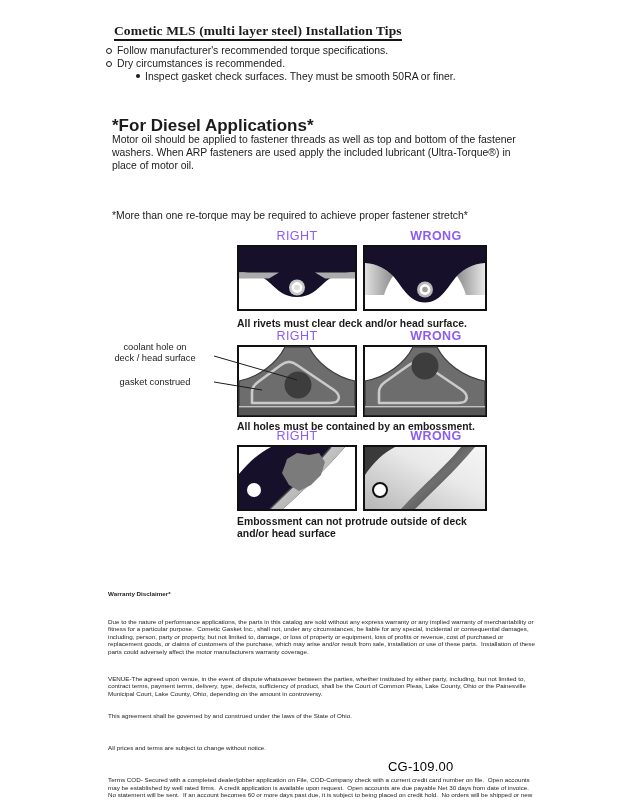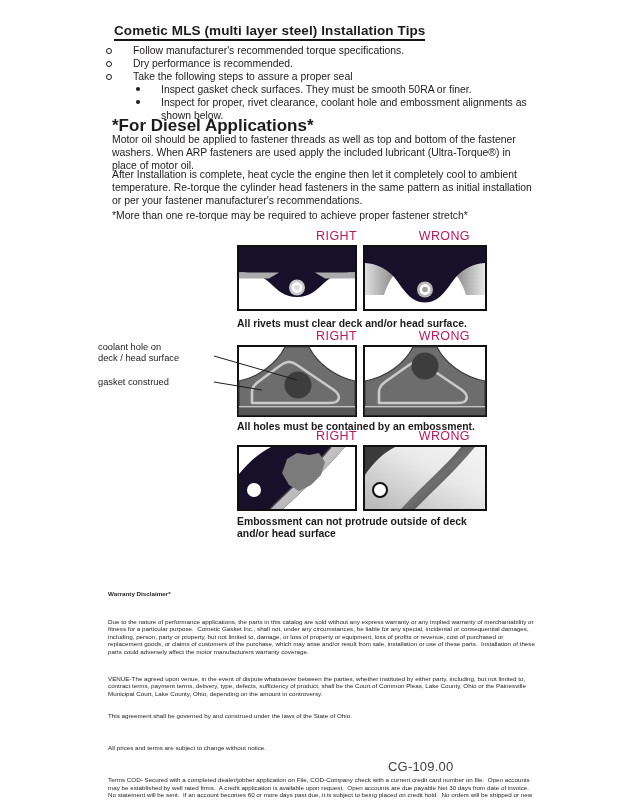--- a/index.html
+++ b/index.html
@@ -7,25 +7,25 @@
     position:relative;
     width:618px;height:800px;
     background:#ffffff;
     font-family:"Liberation Sans", sans-serif;
     color:#1d1a1b;
     overflow:hidden;
   }
   
   .title{
     position:absolute;left:114px;top:23px;
-    font-size:13.5px;font-weight:bold;letter-spacing:.1px;
+    font-size:13.5px;font-weight:bold;letter-spacing:.1px;font-family:Liberation Serif, serif;
   }
   .title span{border-bottom:2px solid #141414;padding-bottom:1px;}
   .bullets{position:absolute;left:106px;top:44px;width:430px;font-size:10.4px;line-height:13px;}
-  .b-row{display:flex;align-items:flex-start;gap:16px;}
+  .b-row{display:flex;align-items:flex-start;}
   .b-dot{
     width:4px;height:4px;border:1px solid #1d1a1b;border-radius:50%;
     margin:4px 5px 0 0;flex:0 0 auto;background:#fff;
   }
   .b-sub{margin-left:30px;}
   .b-fill{
     width:4px;height:4px;border-radius:50%;background:#1d1a1b;
     margin:4px 5px 0 0;flex:0 0 auto;
   }
   .diesel-h{position:absolute;left:112px;top:116px;font-size:17px;font-weight:bold;}
@@ -33,90 +33,81 @@
   .p1{top:133px;}
   .p2{top:168px;}
   .pnote{top:209px;}
   
   .dgset{position:absolute;left:0;width:618px;}
   .set1{top:229px;height:100px;}
   .set2{top:329px;height:102px;}
   .set3{top:429px;height:112px;}
   .rw-label{
     position:absolute;top:0;font-size:12.5px;letter-spacing:.4px;
-    text-align:right;color:#be185d;
+    text-align:center;color:#8b5cf6;
   }
   .rw-r{left:237px;width:120px;}
-  .rw-w{left:346px;width:124px;}
+  .rw-w{left:374px;width:124px;font-weight:bold;}
   .panelR{position:absolute;left:237px;}
   .panelW{position:absolute;left:363px;}
   .set1 .panelR,.set1 .panelW,.set3 .panelR,.set3 .panelW{top:16px;}
   .set2 .panelR,.set2 .panelW{top:16px;}
   .caption{
     position:absolute;left:237px;font-size:10.4px;font-weight:bold;line-height:12px;
   }
   .set1 .caption{top:89px;}
   .set2 .caption{top:92px;}
   .set3 .caption{top:87px;width:245px;}
   .side-label{
-    position:absolute;text-align:left;font-size:9.3px;line-height:10.5px;color:#1d1a1b;
+    position:absolute;text-align:center;font-size:9.3px;line-height:10.5px;color:#1d1a1b;
   }
   .lab-coolant{left:98px;top:13px;width:114px;}
   .lab-emb{left:98px;top:48px;width:114px;}
   .leader{position:absolute;left:0;top:0;pointer-events:none;}
   
   .legal{
     position:absolute;left:108px;top:575px;width:428px;
     font-size:6.25px;line-height:7.4px;color:#262223;
     white-space:pre-wrap;
   }
   .legal-h{font-weight:bold;margin-bottom:6px;}
   .legal-p{margin-bottom:5px;}
   .legal-line{margin-bottom:0;}
   .gap{margin-top:5px;}
   .docnum{
     position:absolute;left:388px;top:759px;
-    font-size:13px;color:#404040;letter-spacing:.2px;
+    font-size:13px;color:#000000;letter-spacing:.2px;
   }
 </style>
 </head>
 <body>
 
 <div class="page">
 
   <div class="title">
     <span>Cometic MLS (multi layer steel) Installation Tips</span>
   </div>
 
   <div class="bullets">
     <div class="b-row">
       <span class="b-dot"></span>
       <span>Follow manufacturer's recommended torque specifications.</span>
     </div>
     <div class="b-row">
       <span class="b-dot"></span>
-      <span>Dry performance is recommended.</span>
-    </div>
-    <div class="b-row">
-      <span class="b-dot"></span>
-      <span>Take the following steps to assure a proper seal</span>
+      <span>Dry circumstances is recommended.</span>
     </div>
     <div class="b-row b-sub">
       <span class="b-fill"></span>
       <span>Inspect gasket check surfaces.  They must be smooth 50RA or finer.</span>
     </div>
-    <div class="b-row b-sub">
-      <span class="b-fill"></span>
-      <span>Inspect for proper, rivet clearance, coolant hole and embossment alignments as shown below.</span>
-    </div>
   </div>
 
   <div class="diesel-h">*For Diesel Applications*</div>
   <div class="para p1">Motor oil should be applied to fastener threads as well as top and bottom of the fastener washers. When ARP fasteners are used apply the included lubricant (Ultra-Torque®) in place of motor oil.</div>
-  <div class="para p2">After Installation is complete, heat cycle the engine then let it completely cool to ambient temperature. Re-torque the cylinder head fasteners in the same pattern as initial installation or per your fastener manufacturer's recommendations.</div>
   <div class="para pnote">*More than one re-torque may be required to achieve proper fastener stretch*</div>
 
   <div class="dgset set1">
     <div class="rw-label rw-r">RIGHT</div>
     <div class="rw-label rw-w">WRONG</div>
 
     <svg class="panelR" width="120" height="66" viewBox="0 0 120 66">
       <rect x="1" y="1" width="118" height="64" fill="#ffffff" stroke="#101010" stroke-width="2"></rect>
       <path d="M2,2 H118 V27.5 C104,27.5 96,30 87,38 C79,45.5 73,52 60,52 C47,52 41,45.5 33,38 C24,30 16,27.5 2,27.5 Z" fill="#17102a"></path>
       <path d="M2,27.5 H42 L32,33.5 H2 Z" fill="#ababab"></path>

